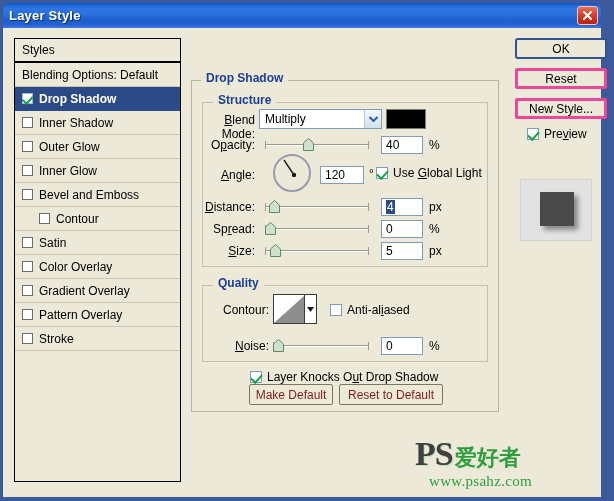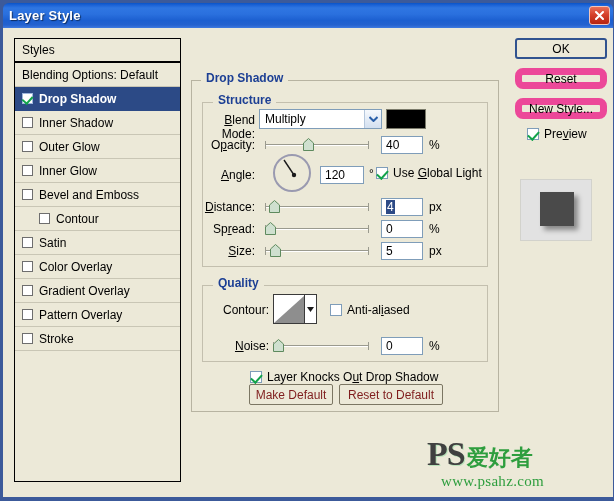--- a/index.html
+++ b/index.html
@@ -7,21 +7,21 @@
     width: 614px; height: 501px;
     font-family: "Liberation Sans", sans-serif;
     font-size: 12px;
     background: #ece9d8;
     overflow: hidden;
   }
   #dialog {
     position: relative;
     width: 614px; height: 501px;
     background: #3c5a9a;
-    padding: 3px 1px 4px 3px;
+    padding: 3px 13px 4px 3px;
   }
   
   #titlebar {
     position: relative;
     height: 25px;
     background: linear-gradient(to bottom,
       #0a54c8 0%, #1b62d6 8%, #2f76e2 20%,
       #2a70de 45%, #1c5fd0 70%, #2462cf 88%, #3f7ae0 100%);
     border-top-left-radius: 6px;
     border-top-right-radius: 6px;
@@ -292,22 +292,22 @@
     cursor: pointer;
     color: #7f1d1d;
   }
   
   #right-panel { position: absolute; left: 512px; top: 0; width: 100px; }
   .rbtn {
     position: absolute;
     left: 0;
     width: 92px; height: 21px;
     background: #ece9d8;
-    border: 7px solid #ec4899;
-    border-radius: 8px;
+    border: 3px solid #ec4899;
+    border-radius: 2px;
     font-size: 12px;
     display: flex; align-items: center; justify-content: center;
     cursor: pointer;
   }
   .rbtn.default {
     border: 2px solid #31538f;
     border-radius: 3px;
   }
   #preview-thumb {
     position: absolute;

